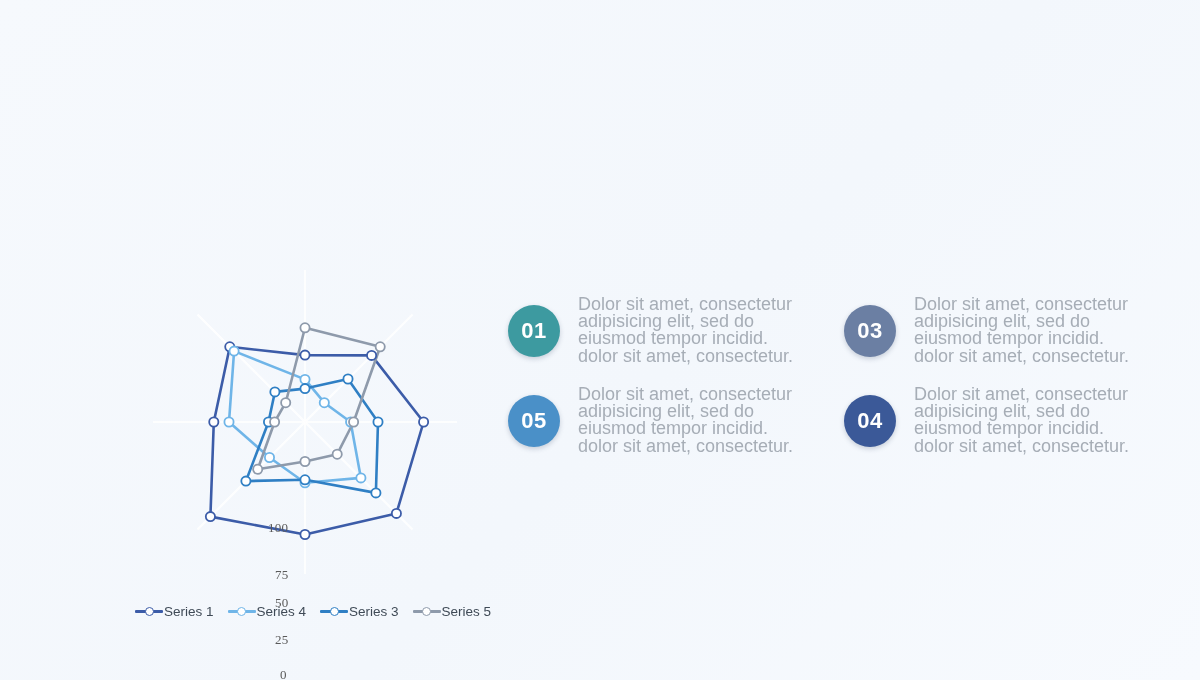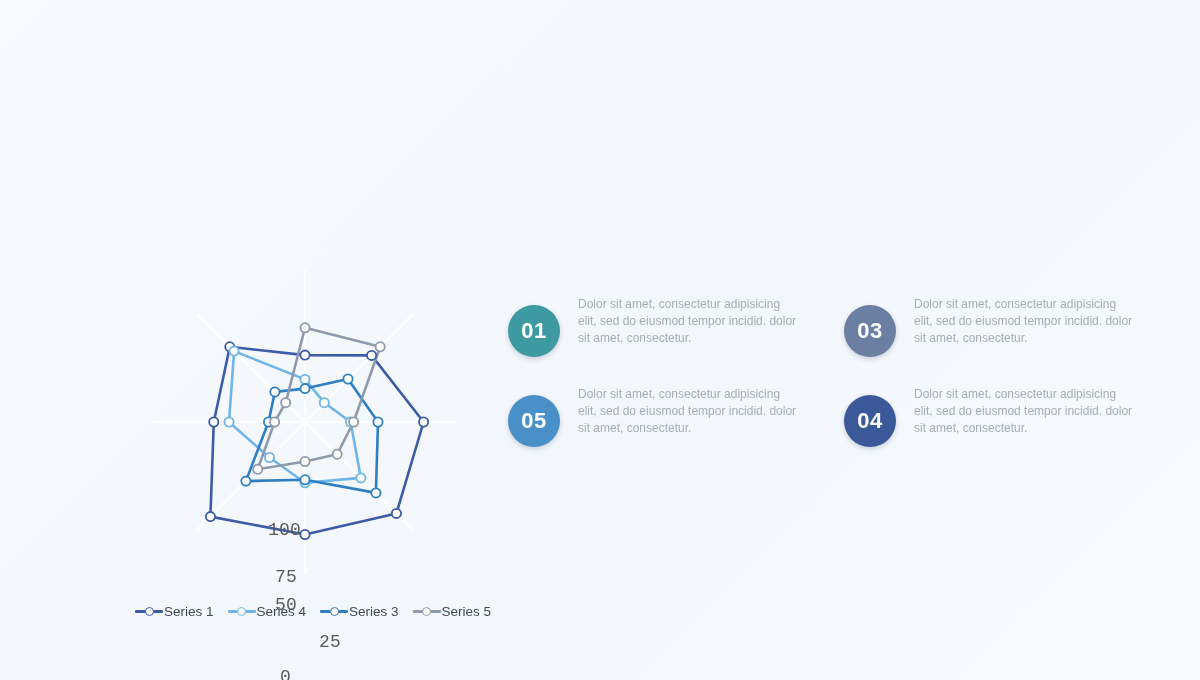--- a/index.html
+++ b/index.html
@@ -29,23 +29,23 @@
     top: 255px;
     width: 380px;
     height: 385px;
   }
   #radar-svg {
     position: absolute;
     left: 0; top: 0;
   }
   .axis-tick-label {
     position: absolute;
-    font-size: 18px;
+    font-size: 13px;
     color: #5a5a5a;
-    font-family: Liberation Mono, monospace;
+    font-family: Liberation Serif, serif;
     letter-spacing: 0.2px;
     white-space: nowrap;
   }
 
   
   #legend {
     position: absolute;
     left: 135px;
     top: 604px;
     display: flex;
@@ -103,21 +103,21 @@
     justify-content: center;
     color: #ffffff;
     font-size: 22px;
     font-weight: bold;
     letter-spacing: 0.5px;
     font-family: "Liberation Sans", sans-serif;
     box-shadow: 0 2px 5px rgba(40,60,90,0.22);
     margin-top: 11px;
   }
   .num-body {
-    font-size: 12px;
+    font-size: 18px;
     line-height: 17.2px;
     color: #a6adb6;
     font-family: "Liberation Sans", sans-serif;
     padding-top: 2px;
   }
 </style>
 </head>
 <body>
 
 <div id="slide">
@@ -165,21 +165,21 @@
         <circle cx="233.6" cy="167.0" r="4.6" fill="#ffffff" stroke="#8e9aab" stroke-width="1.8"></circle>
         <circle cx="217.2" cy="199.2" r="4.6" fill="#ffffff" stroke="#8e9aab" stroke-width="1.8"></circle>
         <circle cx="185.0" cy="206.5" r="4.6" fill="#ffffff" stroke="#8e9aab" stroke-width="1.8"></circle>
         <circle cx="137.7" cy="214.3" r="4.6" fill="#ffffff" stroke="#8e9aab" stroke-width="1.8"></circle>
         <circle cx="154.6" cy="167.0" r="4.6" fill="#ffffff" stroke="#8e9aab" stroke-width="1.8"></circle>
         <circle cx="165.7" cy="147.7" r="4.6" fill="#ffffff" stroke="#8e9aab" stroke-width="1.8"></circle>
       </svg>
     <div class="axis-tick-label" style="left:148px; top:265px;">100</div>
     <div class="axis-tick-label" style="left:155px; top:312px;">75</div>
     <div class="axis-tick-label" style="left:155px; top:340px;">50</div>
-    <div class="axis-tick-label" style="left:155px; top:377px;margin-left:44px;">25</div>
+    <div class="axis-tick-label" style="left:155px; top:377px;">25</div>
     <div class="axis-tick-label" style="left:160px; top:412px;">0</div>
   </div>
 
   <div id="legend">
     <div class="legend-item">
       <span class="legend-mark">
         <span class="lm-line" style="background:#3c5ca8"></span>
         <span class="lm-dot" style="border-color:#3c5ca8"></span>
       </span>
       <span class="legend-label">Series 1</span>

